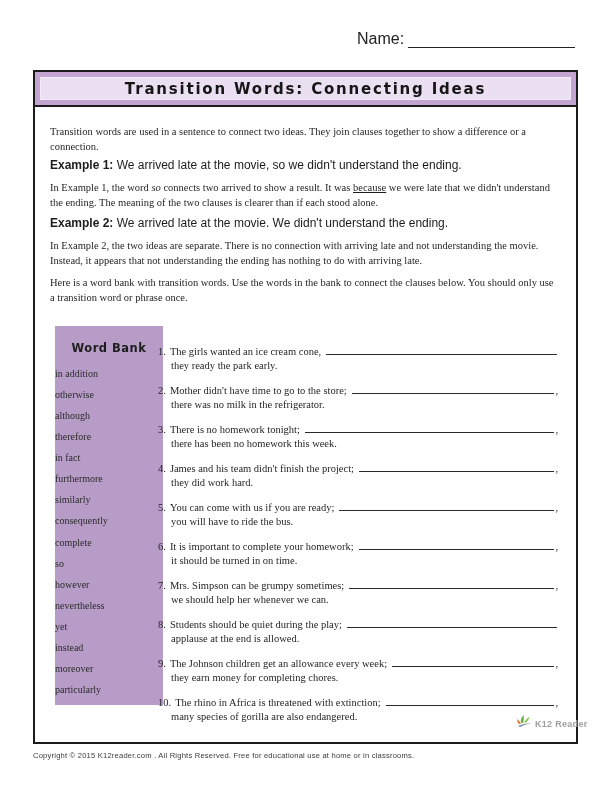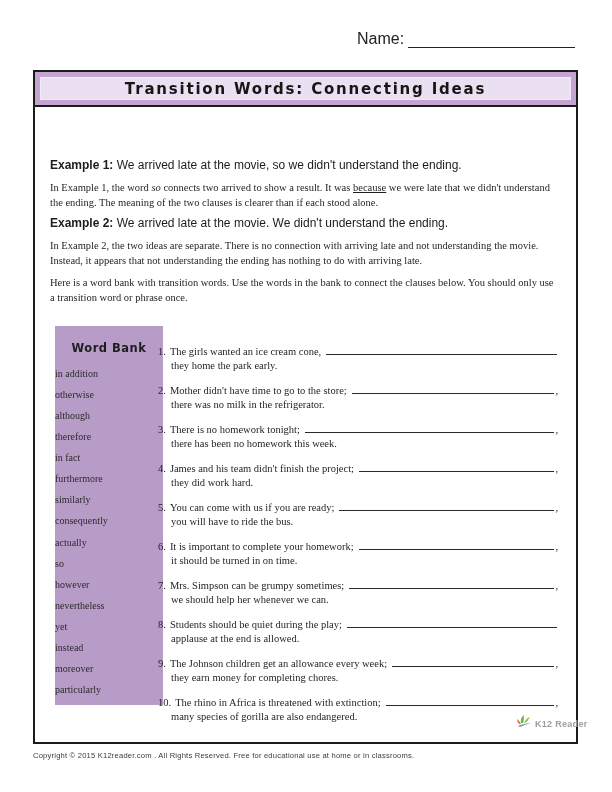--- a/index.html
+++ b/index.html
@@ -63,20 +63,21 @@
   </div>
 
   <div class="main-box">
 
     <div class="banner">
       <div class="banner-inner">
         <span class="banner-title">Transition Words: Connecting Ideas</span>
       </div>
     </div>
 
+    <p class="para" style="top:52px;">Transition words are used in a sentence to connect two ideas. They join clauses together to show a difference or a connection.</p>
 
     <div class="ex-line" style="top:86px;"><span class="ex-label">Example 1:</span><span> We arrived late at the movie, so we didn't understand the ending.</span></div>
 
     <p class="para" style="top:108px;"><span>In Example 1, the word </span><span class="it">so</span><span> connects two arrived to show a result. It was </span><span class="ul">because</span><span> we were late that we didn't understand the ending. The meaning of the two clauses is clearer than if each stood alone.</span></p>
 
     <div class="ex-line" style="top:144px;"><span class="ex-label">Example 2:</span><span> We arrived late at the movie. We didn't understand the ending.</span></div>
 
     <p class="para" style="top:166px;">In Example 2, the two ideas are separate. There is no connection with arriving late and not understanding the movie. Instead, it appears that not understanding the ending has nothing to do with arriving late.</p>
 
     <p class="para" style="top:203px;">Here is a word bank with transition words. Use the words in the bank to connect the clauses below. You should only use a transition word or phrase once.</p>
@@ -85,41 +86,41 @@
       <div class="wb-title">Word Bank</div>
       <div class="wb-words">
         <div class="wb-word">in addition</div>
         <div class="wb-word">otherwise</div>
         <div class="wb-word">although</div>
         <div class="wb-word">therefore</div>
         <div class="wb-word">in fact</div>
         <div class="wb-word">furthermore</div>
         <div class="wb-word">similarly</div>
         <div class="wb-word">consequently</div>
-        <div class="wb-word">actually</div>
+        <div class="wb-word">complete</div>
         <div class="wb-word">so</div>
         <div class="wb-word">however</div>
         <div class="wb-word">nevertheless</div>
         <div class="wb-word">yet</div>
         <div class="wb-word">instead</div>
         <div class="wb-word">moreover</div>
         <div class="wb-word">particularly</div>
       </div>
     </div>
 
     <div class="questions">
 
       <div class="q-item">
         <div class="q-line1">
             <span class="q-num">1.</span>
             <span>The girls wanted an ice cream cone,</span>
             <span class="q-blank"></span>
             <span class="q-tail"></span>
           </div>
-        <div class="q-line2">they home the park early.</div>
+        <div class="q-line2">they ready the park early.</div>
       </div>
 
       <div class="q-item">
         <div class="q-line1">
             <span class="q-num">2.</span>
             <span>Mother didn't have time to go to the store;</span>
             <span class="q-blank"></span>
             <span class="q-tail">,</span>
           </div>
         <div class="q-line2">there was no milk in the refrigerator.</div>

